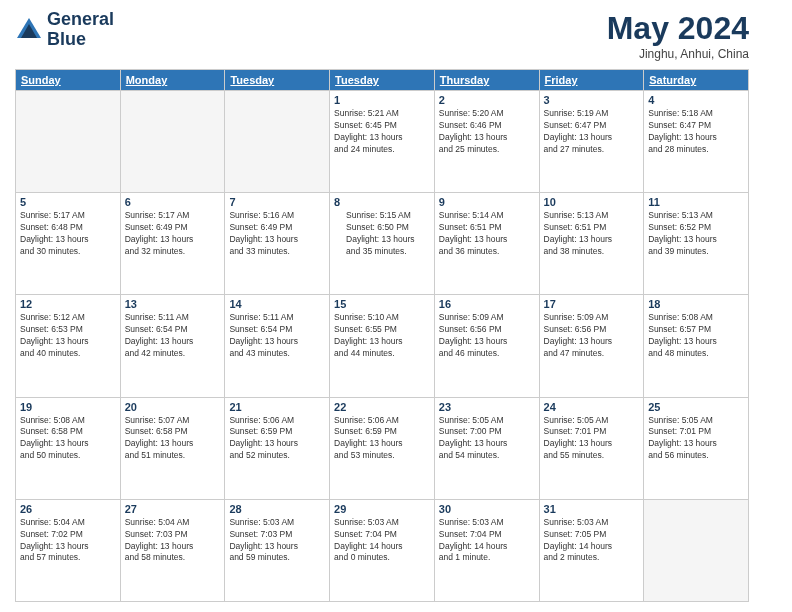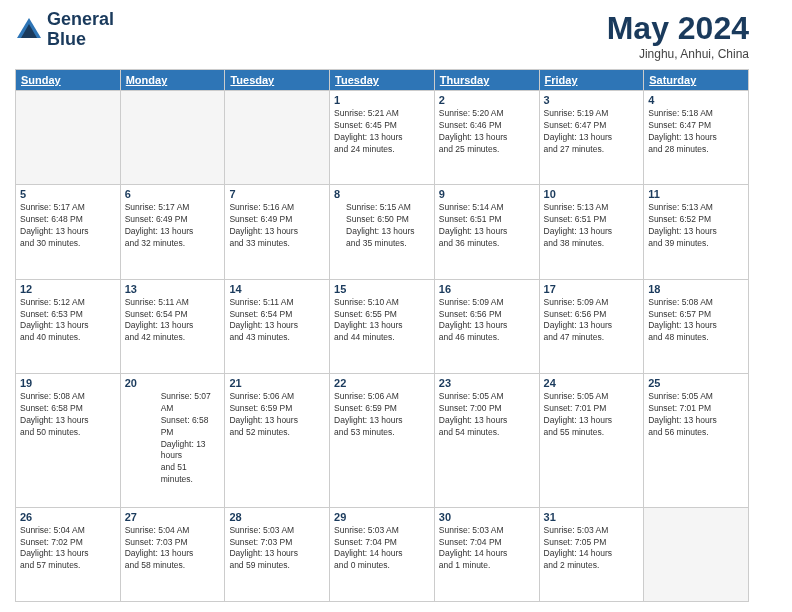--- a/index.html
+++ b/index.html
@@ -266,21 +266,21 @@
         <tr class="week-row">
           <td>
             <span class="day-num">19</span>
             <div class="day-info" style="white-space: pre-line;">Sunrise: 5:08 AM
 Sunset: 6:58 PM
 Daylight: 13 hours
 and 50 minutes.</div>
           </td>
           <td>
             <span class="day-num">20</span>
-            <div class="day-info" style="white-space: pre-line; margin-left: 36px;">Sunrise: 5:07 AM
+            <div class="day-info" style="white-space: pre-line;">Sunrise: 5:07 AM
 Sunset: 6:58 PM
 Daylight: 13 hours
 and 51 minutes.</div>
           </td>
           <td>
             <span class="day-num">21</span>
             <div class="day-info" style="white-space: pre-line;">Sunrise: 5:06 AM
 Sunset: 6:59 PM
 Daylight: 13 hours
 and 52 minutes.</div>

